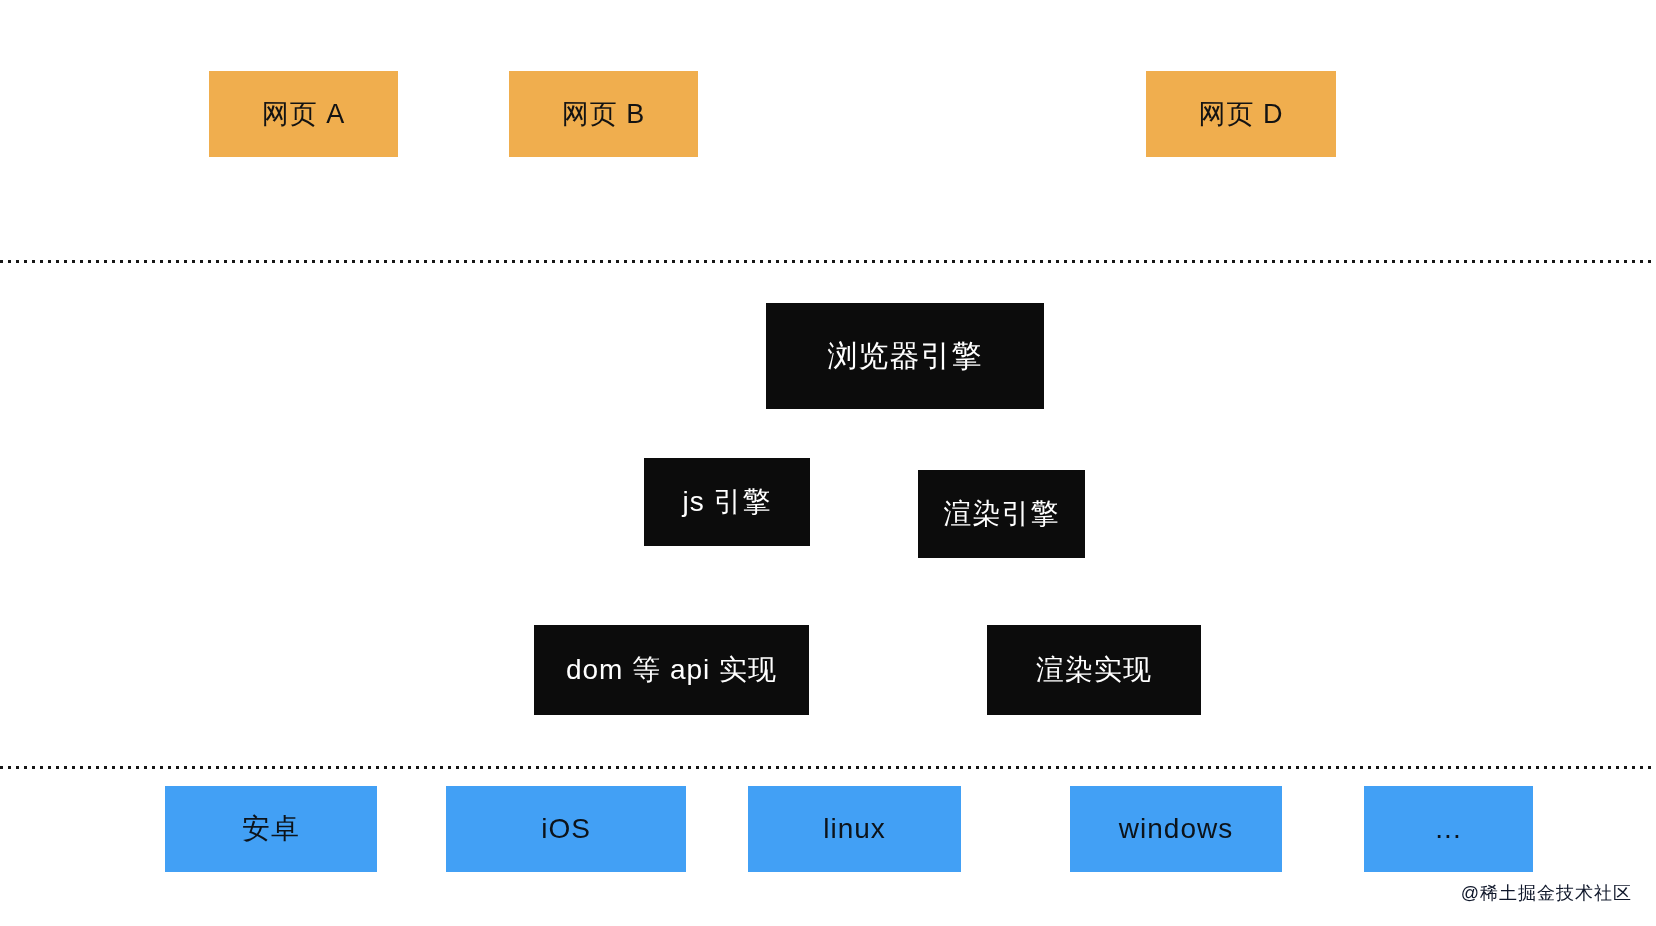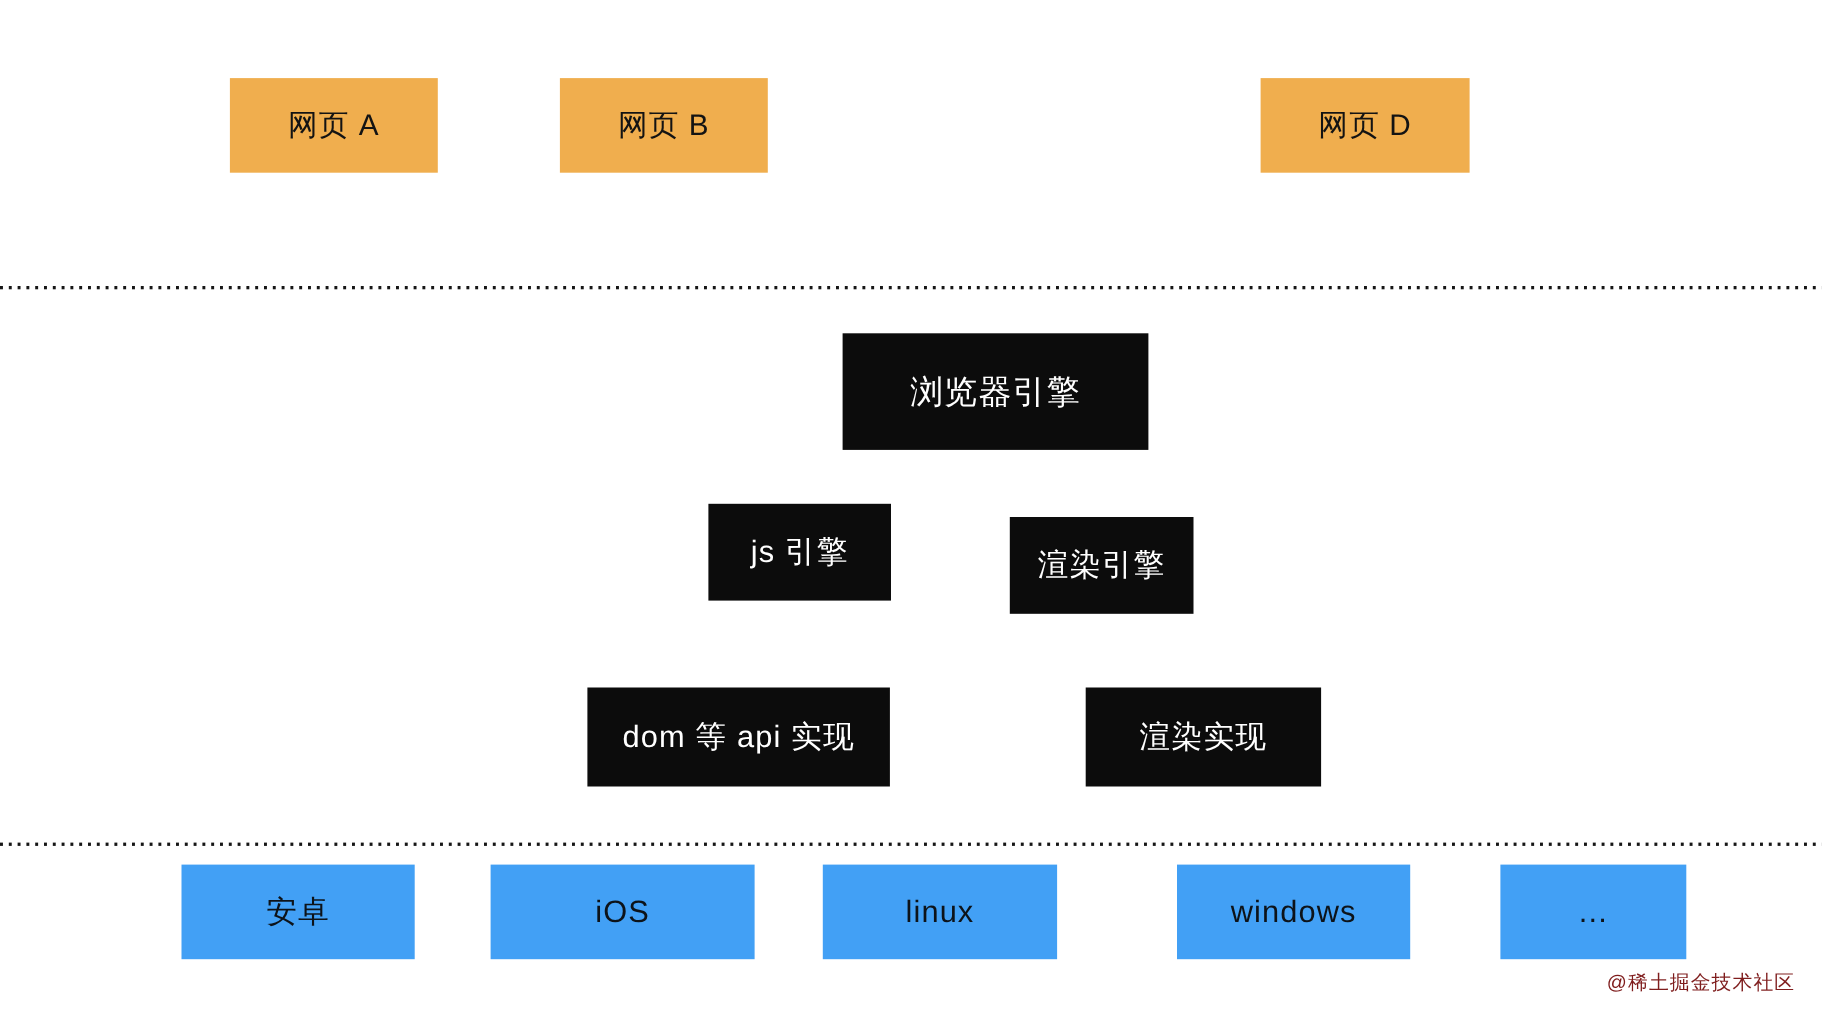--- a/index.html
+++ b/index.html
@@ -90,21 +90,21 @@
   #platform-linux { left: 748px; width: 213px; }
   #platform-windows { left: 1070px; }
   #platform-more { left: 1364px; width: 169px; }
 
   #watermark {
     position: absolute;
     top: 881px;
     right: 24px;
     font-size: 18px;
     font-weight: normal;
-    color: #7f1d1d;
+    color: #0f172a;
     letter-spacing: 1px;
   }
 </style>
 </head>
 <body>
 
 <div class="canvas">
 
   <div class="box webpage" id="webpage-a">网页 A</div>
   <div class="box webpage" id="webpage-b">网页 B</div>

